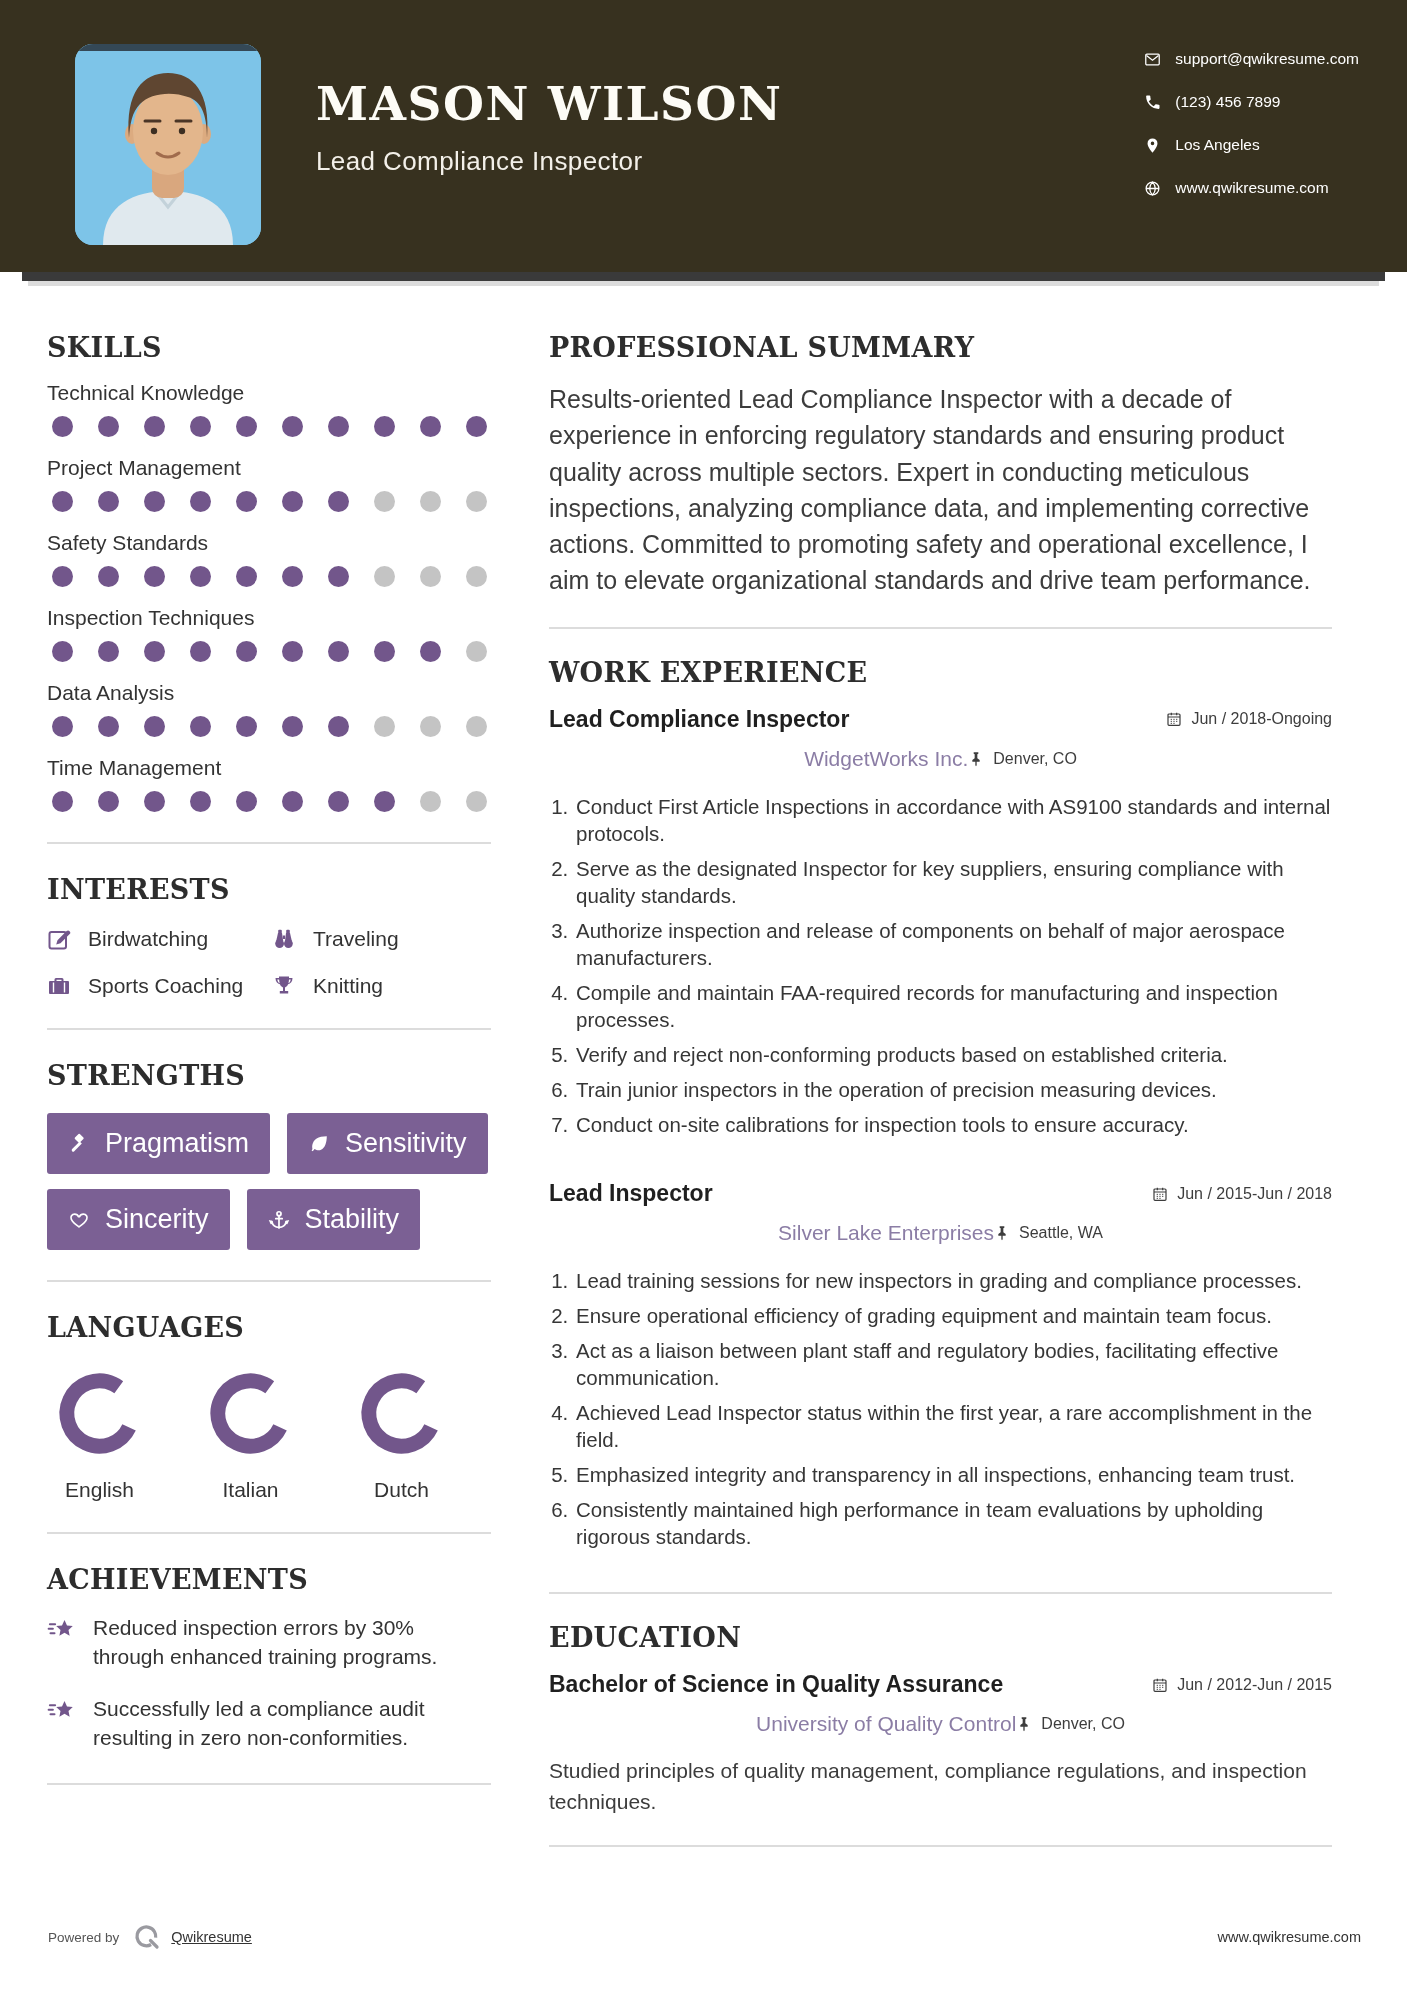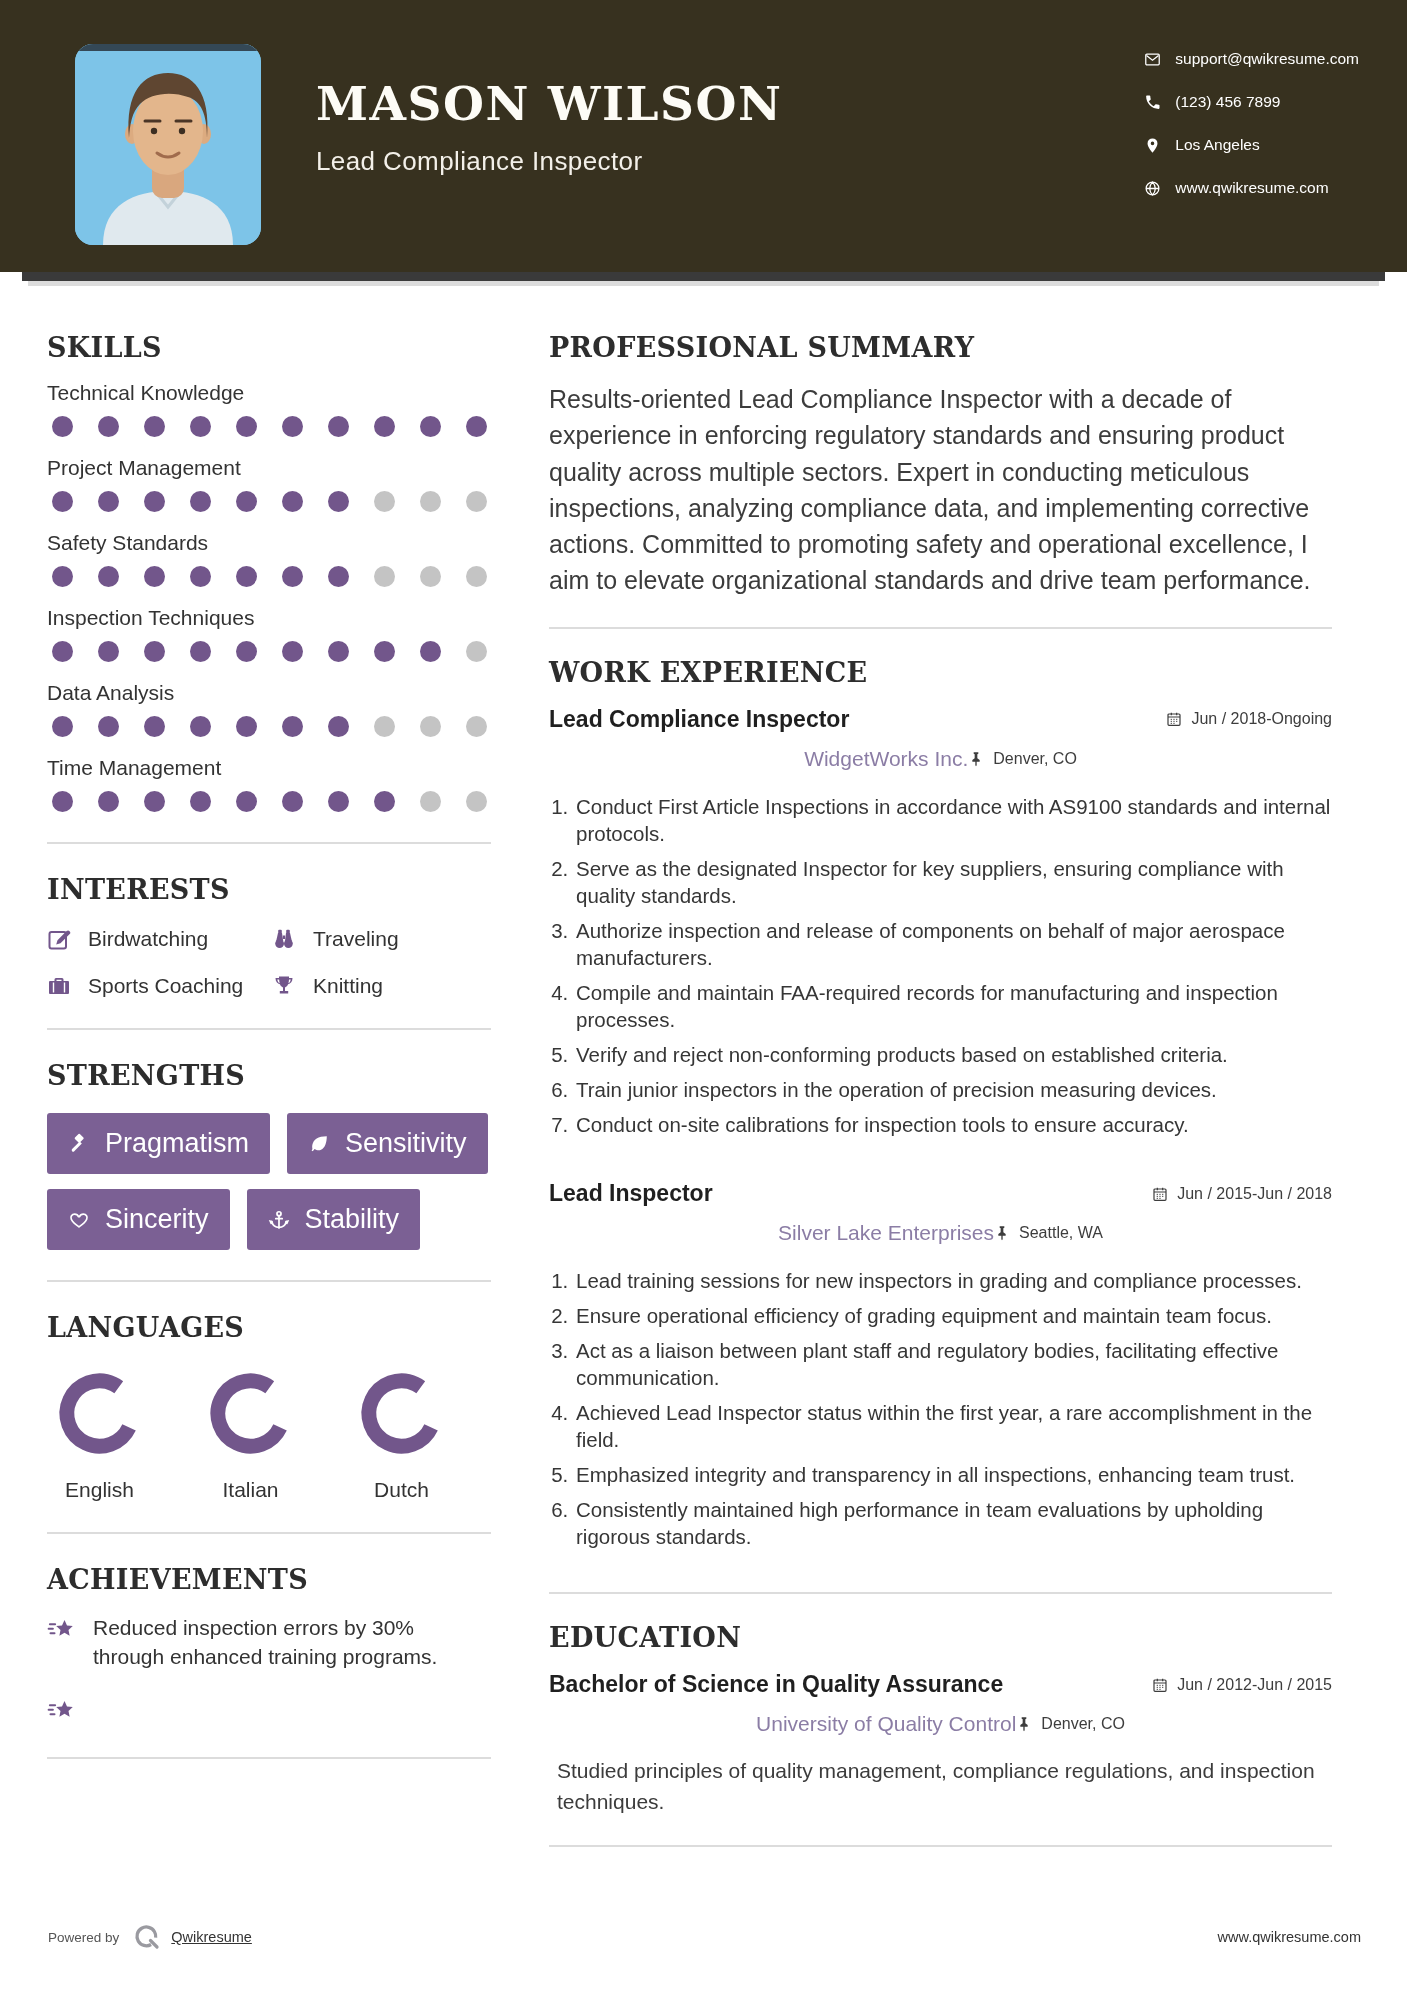--- a/index.html
+++ b/index.html
@@ -62,21 +62,21 @@
   .summary-text{font-size:25px;line-height:1.45;color:#3c3c3c;margin:0}
   .job{margin-bottom:42px}
   .job-head{display:flex;justify-content:space-between;align-items:center}
   .job-title{font-size:23px;color:#1f1f1f;margin:0;font-weight:700}
   .meta{display:flex;align-items:center;gap:9px;font-size:16px;color:#3d3d3d;flex:none}
   .meta .icon{width:16px;height:16px;color:#3d3d3d}
   .job-sub{display:flex;justify-content:center;align-items:center;margin-top:14px}
   .company{font-size:21px;color:var(--company)}
   ol.bullets{margin:22px 0 0 0;padding-left:25px;font-size:20.5px;line-height:1.32;color:#363636}
   ol.bullets li{margin-bottom:8px;padding-left:2px}
-  .edu-desc{margin:20px 0 0 8px;font-size:21px;line-height:1.45;color:#3c3c3c}
+  .edu-desc{margin:20px 0 0 0;font-size:21px;line-height:1.45;color:#3c3c3c}
   
   .footer{position:absolute;left:48px;right:46px;bottom:38px;display:flex;align-items:center}
   .powered{font-size:13.5px;color:#555}
   .qlogo{width:30px;height:30px;color:#9a9aa0;margin:0 9px 0 13px}
   .brand{font-size:14.5px;color:#333;text-decoration:underline;cursor:pointer}
   .site{margin-left:auto;font-size:14.5px;color:#333;cursor:pointer}
 </style>
 </head>
 <body>
 
@@ -408,20 +408,21 @@
     <span class="icon">
                 <svg viewBox="0 0 24 24">
                   <path fill="currentColor" d="M14 3.2l2 4.3 4.6.5-3.4 3.1.9 4.6-4.1-2.3-4.1 2.3.9-4.6-3.4-3.1 4.6-.5z"></path>
                   <g stroke="currentColor" stroke-width="1.6" stroke-linecap="round">
                     <path d="M2.3 6.5h4.2"></path>
                     <path d="M1.3 10.2h3.4"></path>
                     <path d="M2.8 13.8h3.2"></path>
                   </g>
                 </svg>
               </span>
+    <p>Successfully led a compliance audit resulting in zero non-conformities.</p>
   </div>
 </div>
       </section>
 
       <hr class="div">
     </aside>
 
     <main class="right">
 
       <section>

